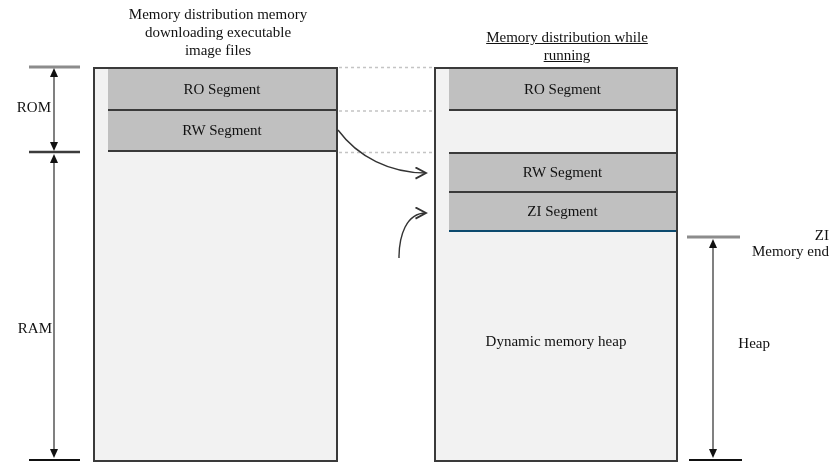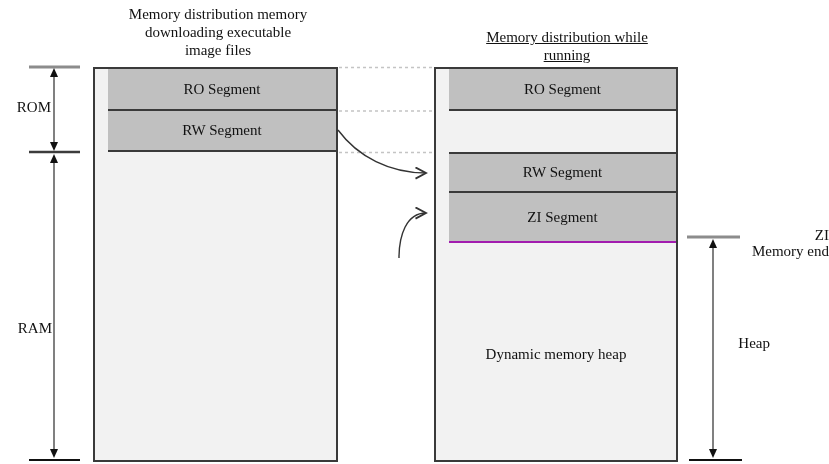--- a/index.html
+++ b/index.html
@@ -35,24 +35,24 @@
     background:#c0c0c0;
     display:flex;align-items:center;justify-content:center;
     font-size:15px;color:#111;margin-left:13px;
   }
   
   .seg-l-ro{top:0;height:42px;border-bottom:2px solid #3a3a3a;}
   .seg-l-rw{top:42px;height:41px;border-bottom:2px solid #3a3a3a;}
   
   .seg-r-ro{top:0;height:42px;border-bottom:2px solid #3a3a3a;}
   .seg-r-rw{top:83px;height:41px;border-top:2px solid #3a3a3a;border-bottom:2px solid #3a3a3a;}
-  .seg-r-zi{top:124px;height:50px;border-bottom:2px solid #a21caf;}
+  .seg-r-zi{top:124px;height:39px;border-bottom:2px solid #0c4a6e;}
   .heap-label{
     position:absolute;left:434px;top:333px;width:244px;
-    text-align:center;font-size:15px;color:#111;margin-top:13px;
+    text-align:center;font-size:15px;color:#111;
   }
   .side-label{
     position:absolute;
     font-size:15px;color:#111;
     text-align:right;
   }
   .label-rom{left:5px;top:99px;width:46px;}
   .label-ram{left:6px;top:320px;width:46px;}
   .label-heap{left:728px;top:335px;width:42px;}
   .label-zi-end{left:733px;top:227px;width:96px;line-height:16px;}

